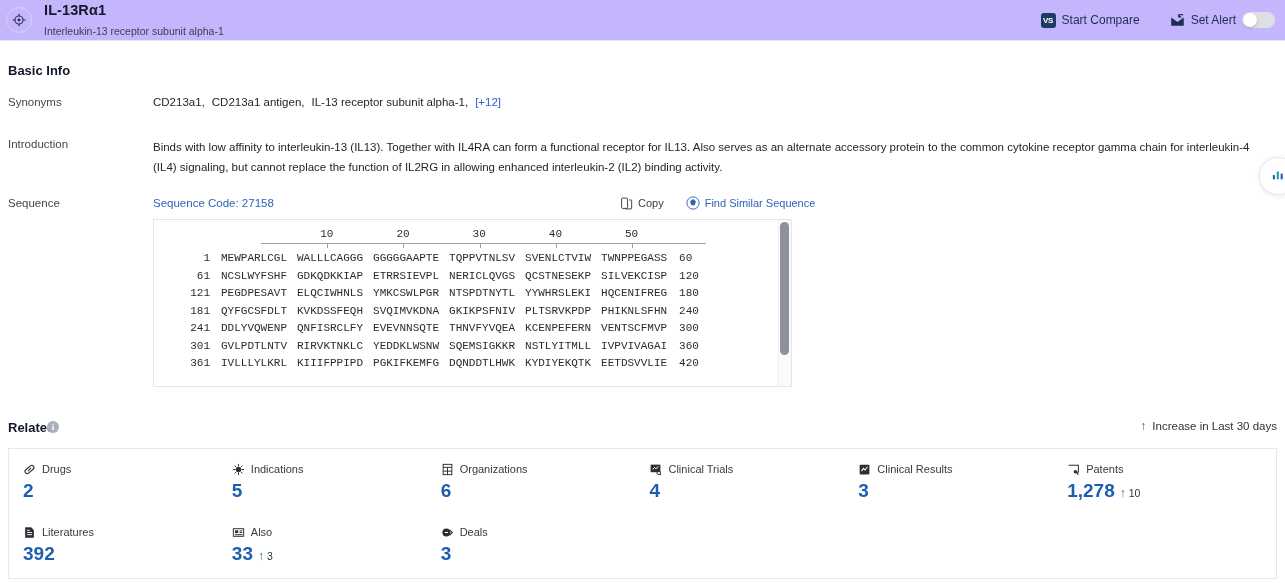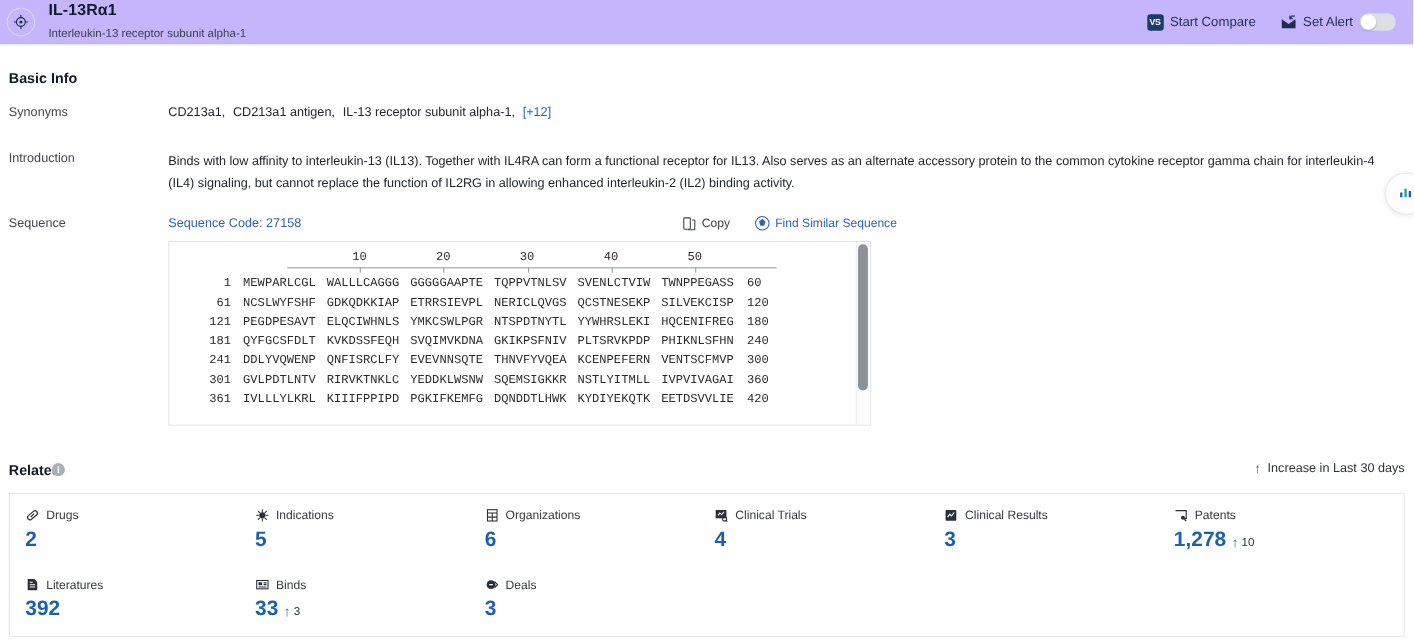--- a/index.html
+++ b/index.html
@@ -21,21 +21,21 @@
   }
   .logo-badge {
     width: 26px; height: 26px; margin-left: 6px; border-radius: 50%;
     border: 1px solid #d5d9e0; display: flex; align-items: center; justify-content: center;
     flex: 0 0 auto;
   }
   .title-wrap { margin-left: 12px; display: flex; flex-direction: column; justify-content: center; }
   .app-title { font-size: 14.5px; font-weight: bold; color: #111827; line-height: 16px; letter-spacing: .1px; }
   .app-sub { font-size: 10.5px; color: #3b4252; line-height: 14px; margin-top: 6px; }
 
-  .header-actions { margin-left: auto; display: flex; align-items: center; gap: 22px; padding-right: 16px; }
+  .header-actions { margin-left: auto; display: flex; align-items: center; gap: 30px; padding-right: 10px; }
   .hdr-btn { display: flex; align-items: center; gap: 6px; cursor: pointer; }
   .hdr-btn-label { font-size: 12px; color: #1f2d50; }
   .vs-icon {
     width: 15px; height: 15px; border-radius: 3px; background: #1e3a66;
     color: #fff; font-size: 8px; font-weight: bold; line-height: 15px;
     text-align: center; letter-spacing: -.3px;
   }
   .alert-icon { width: 15px; height: 14px; display: block; }
   .toggle {
     width: 33px; height: 16px; border-radius: 9px; background: #dcdfe4;
@@ -365,21 +365,21 @@
         </div>
         <div class="card">
           <div class="card-head">
             <span class="card-icon"><svg width="13" height="13" viewBox="0 0 24 24" fill="none" stroke="#2b3038" stroke-width="1.8">
                 <rect x="2.5" y="5" width="19" height="14"></rect>
                 <rect x="5.5" y="8" width="6" height="5" fill="#2b3038" stroke="none"></rect>
                 <line x1="14" y1="9" x2="19" y2="9"></line>
                 <line x1="14" y1="12" x2="19" y2="12"></line>
                 <line x1="5.5" y1="16" x2="19" y2="16"></line>
               </svg></span>
-            <span class="card-label">Binds</span>
+            <span class="card-label">Also</span>
           </div>
           <div class="card-value-row">
             <span class="card-value">33</span>
             <span class="delta">
               <span class="up-arrow">↑</span>
               <span class="delta-num">3</span>
             </span>
           </div>
         </div>
         <div class="card">

